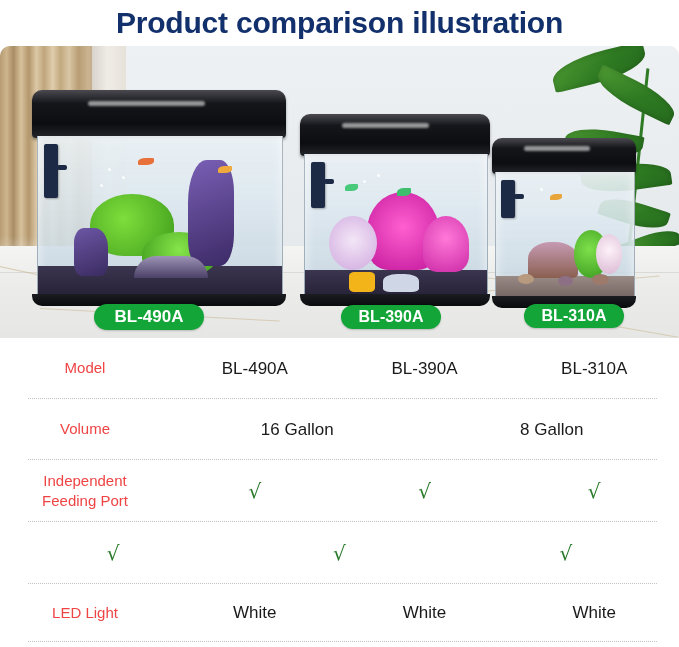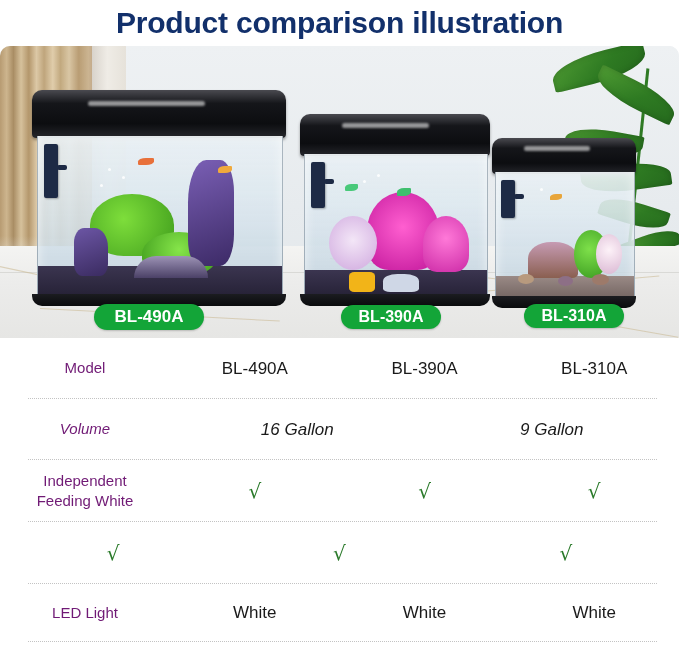--- a/index.html
+++ b/index.html
@@ -144,21 +144,21 @@
     box-sizing:border-box;
   }
   .row:after{
     content:"";position:absolute;left:28px;right:22px;bottom:0;height:0;
     border-bottom:1px dotted #c3c3c3;
   }
   .cell{
     display:flex;align-items:center;justify-content:center;
     text-align:center;box-sizing:border-box;
   }
-  .c-label{width:170px;color:#701a75;font-size:15px;line-height:1.35;}
+  .c-label{width:170px;color:#ef4444;font-size:15px;line-height:1.35;}
   .c-val{flex:1;color:#1a1a1a;font-size:17px;}
   .chk{color:#2a7a2a;font-size:20px;line-height:1;font-family:"DejaVu Sans", sans-serif;}
 </style>
 </head>
 <body>
 
 <div class="page">
 
   <div class="title">Product comparison illustration</div>
 
@@ -255,30 +255,30 @@
 
   <div class="spec">
 
     <div class="row" style="height:61px;">
       <div class="cell c-label">Model</div>
       <div class="cell c-val">BL-490A</div>
       <div class="cell c-val">BL-390A</div>
       <div class="cell c-val">BL-310A</div>
     </div>
 
-    <div class="row" style="height:61px;font-style:italic;">
+    <div class="row" style="height:61px;">
       <div class="cell c-label">Volume</div>
       <div class="cell c-val">16 Gallon</div>
-      <div class="cell c-val">9 Gallon</div>
+      <div class="cell c-val">8 Gallon</div>
     </div>
 
     <div class="row" style="height:62px;">
       <div class="cell c-label" style="flex-direction:column;">
         <span>Independent</span>
-        <span>Feeding White</span>
+        <span>Feeding Port</span>
       </div>
       <div class="cell c-val">
           <span class="chk">√</span>
         </div>
       <div class="cell c-val">
           <span class="chk">√</span>
         </div>
       <div class="cell c-val">
           <span class="chk">√</span>
         </div>

